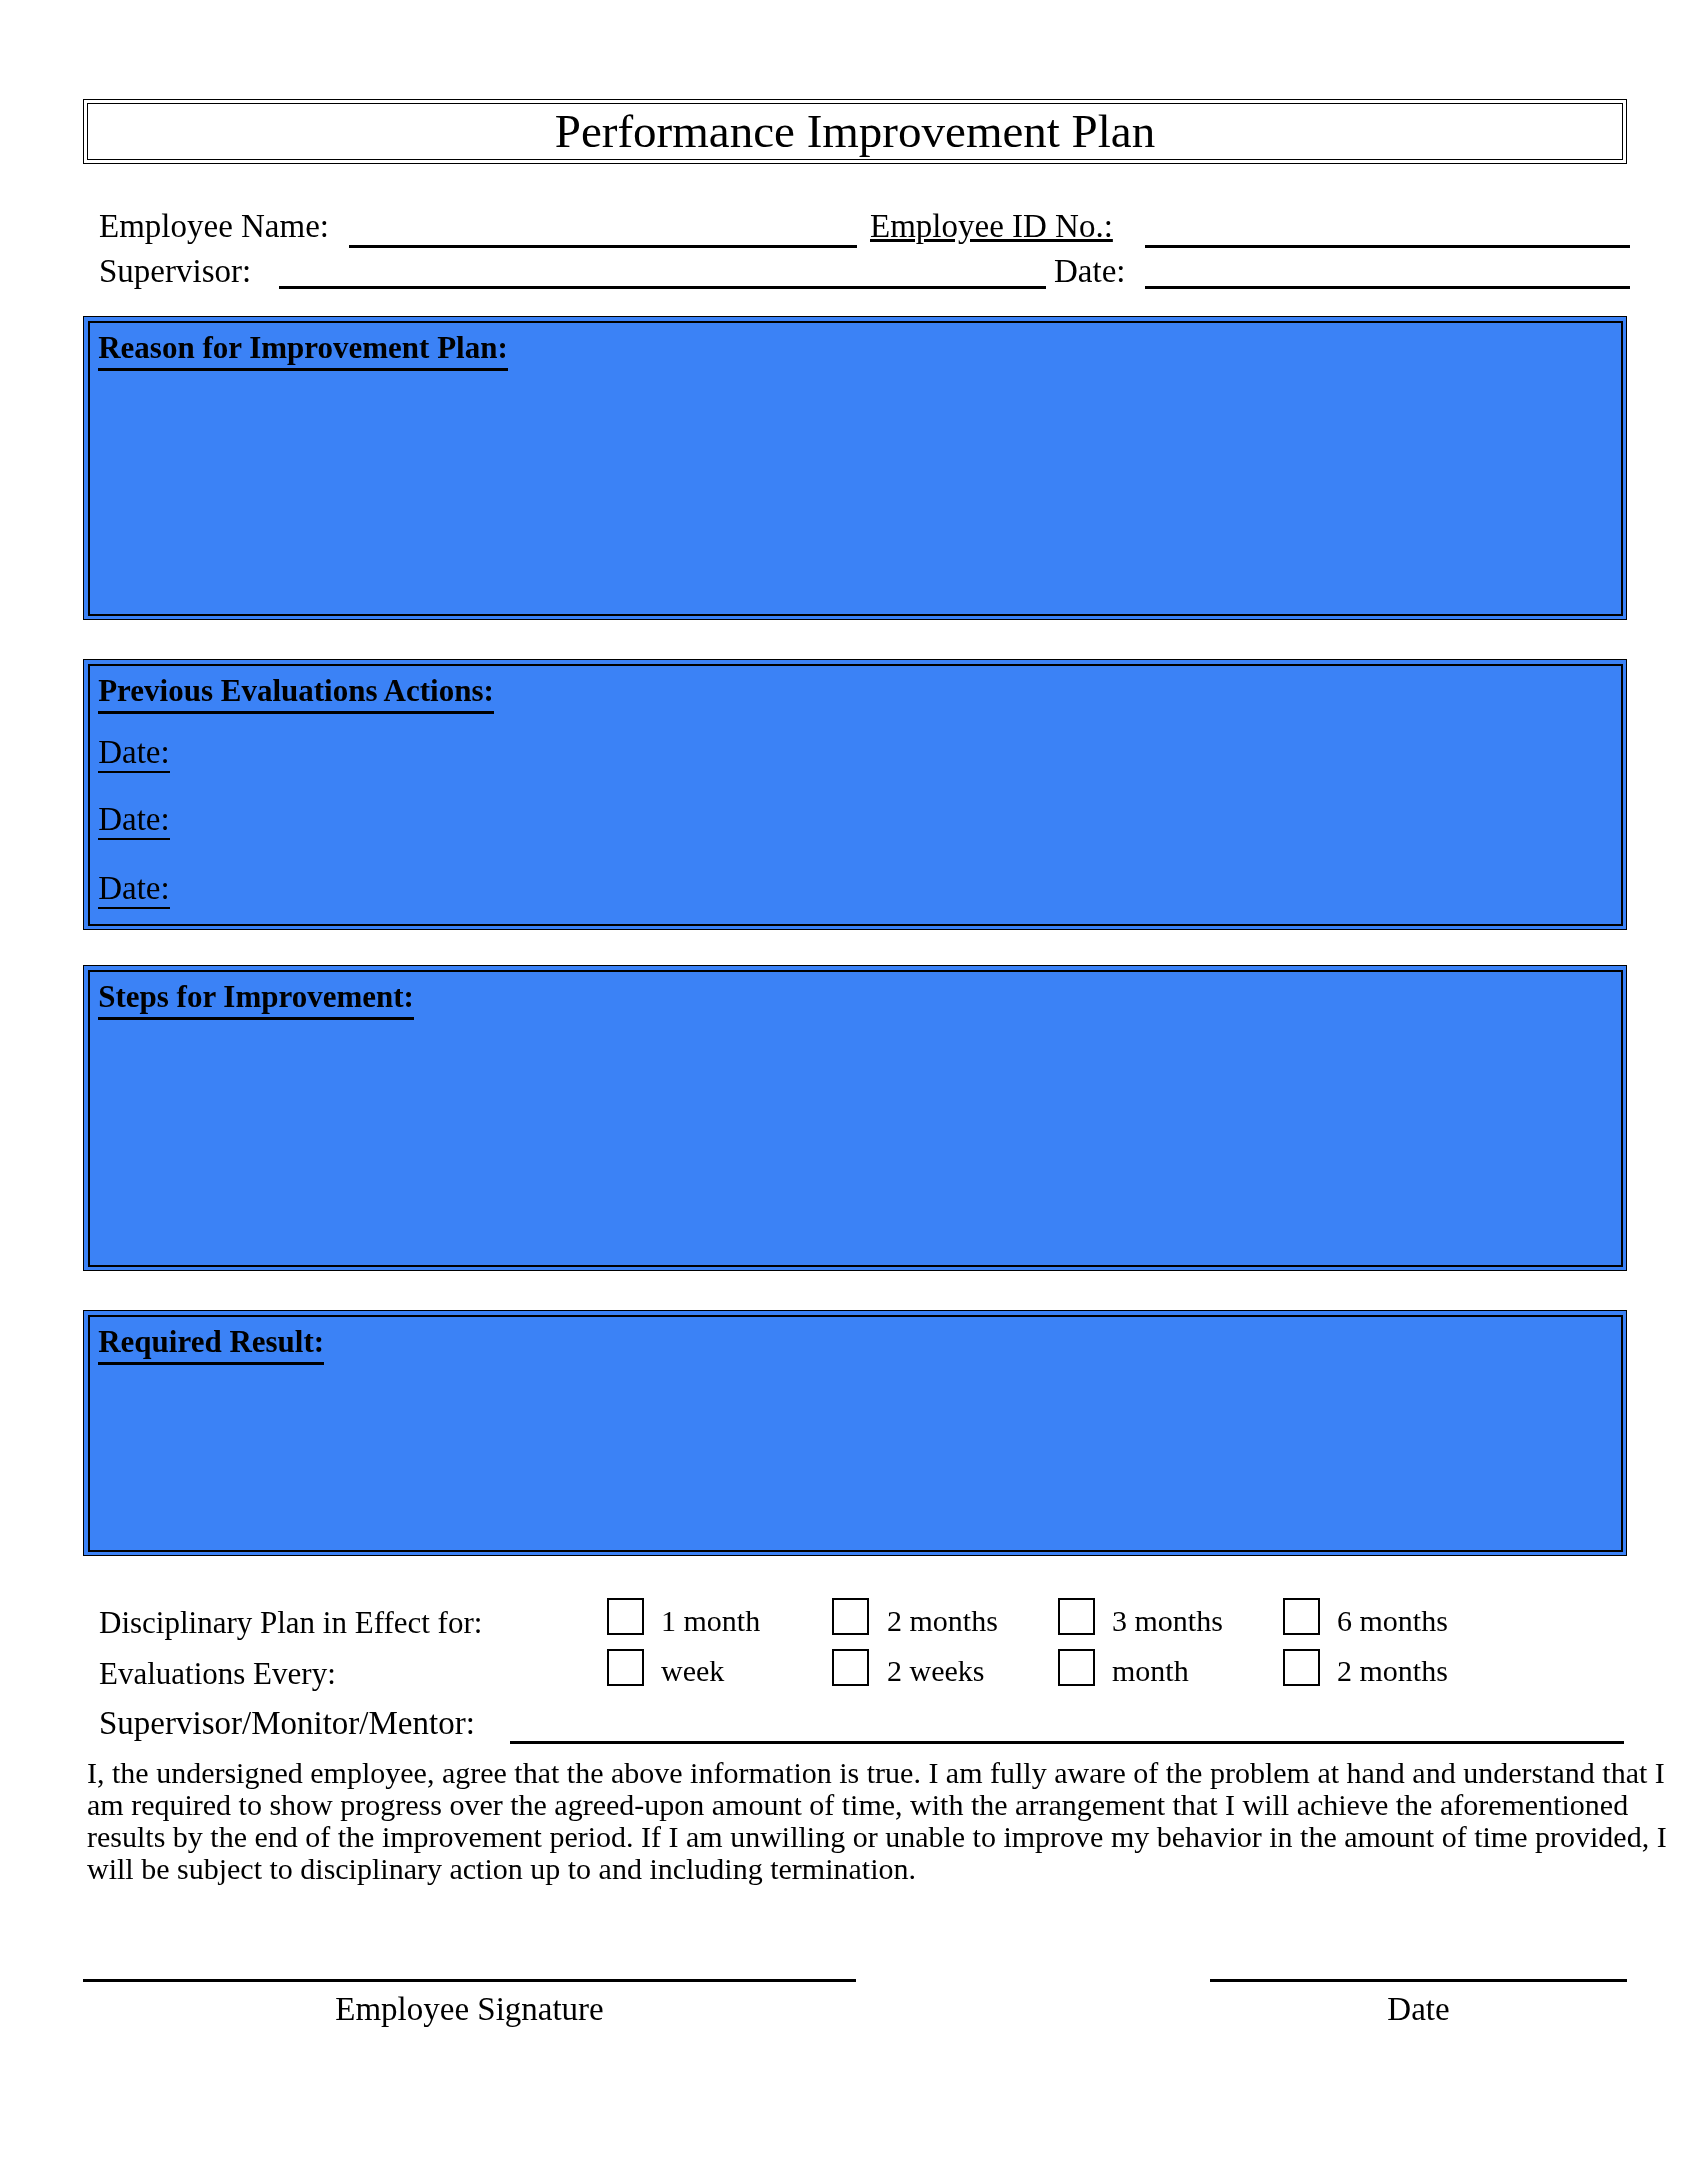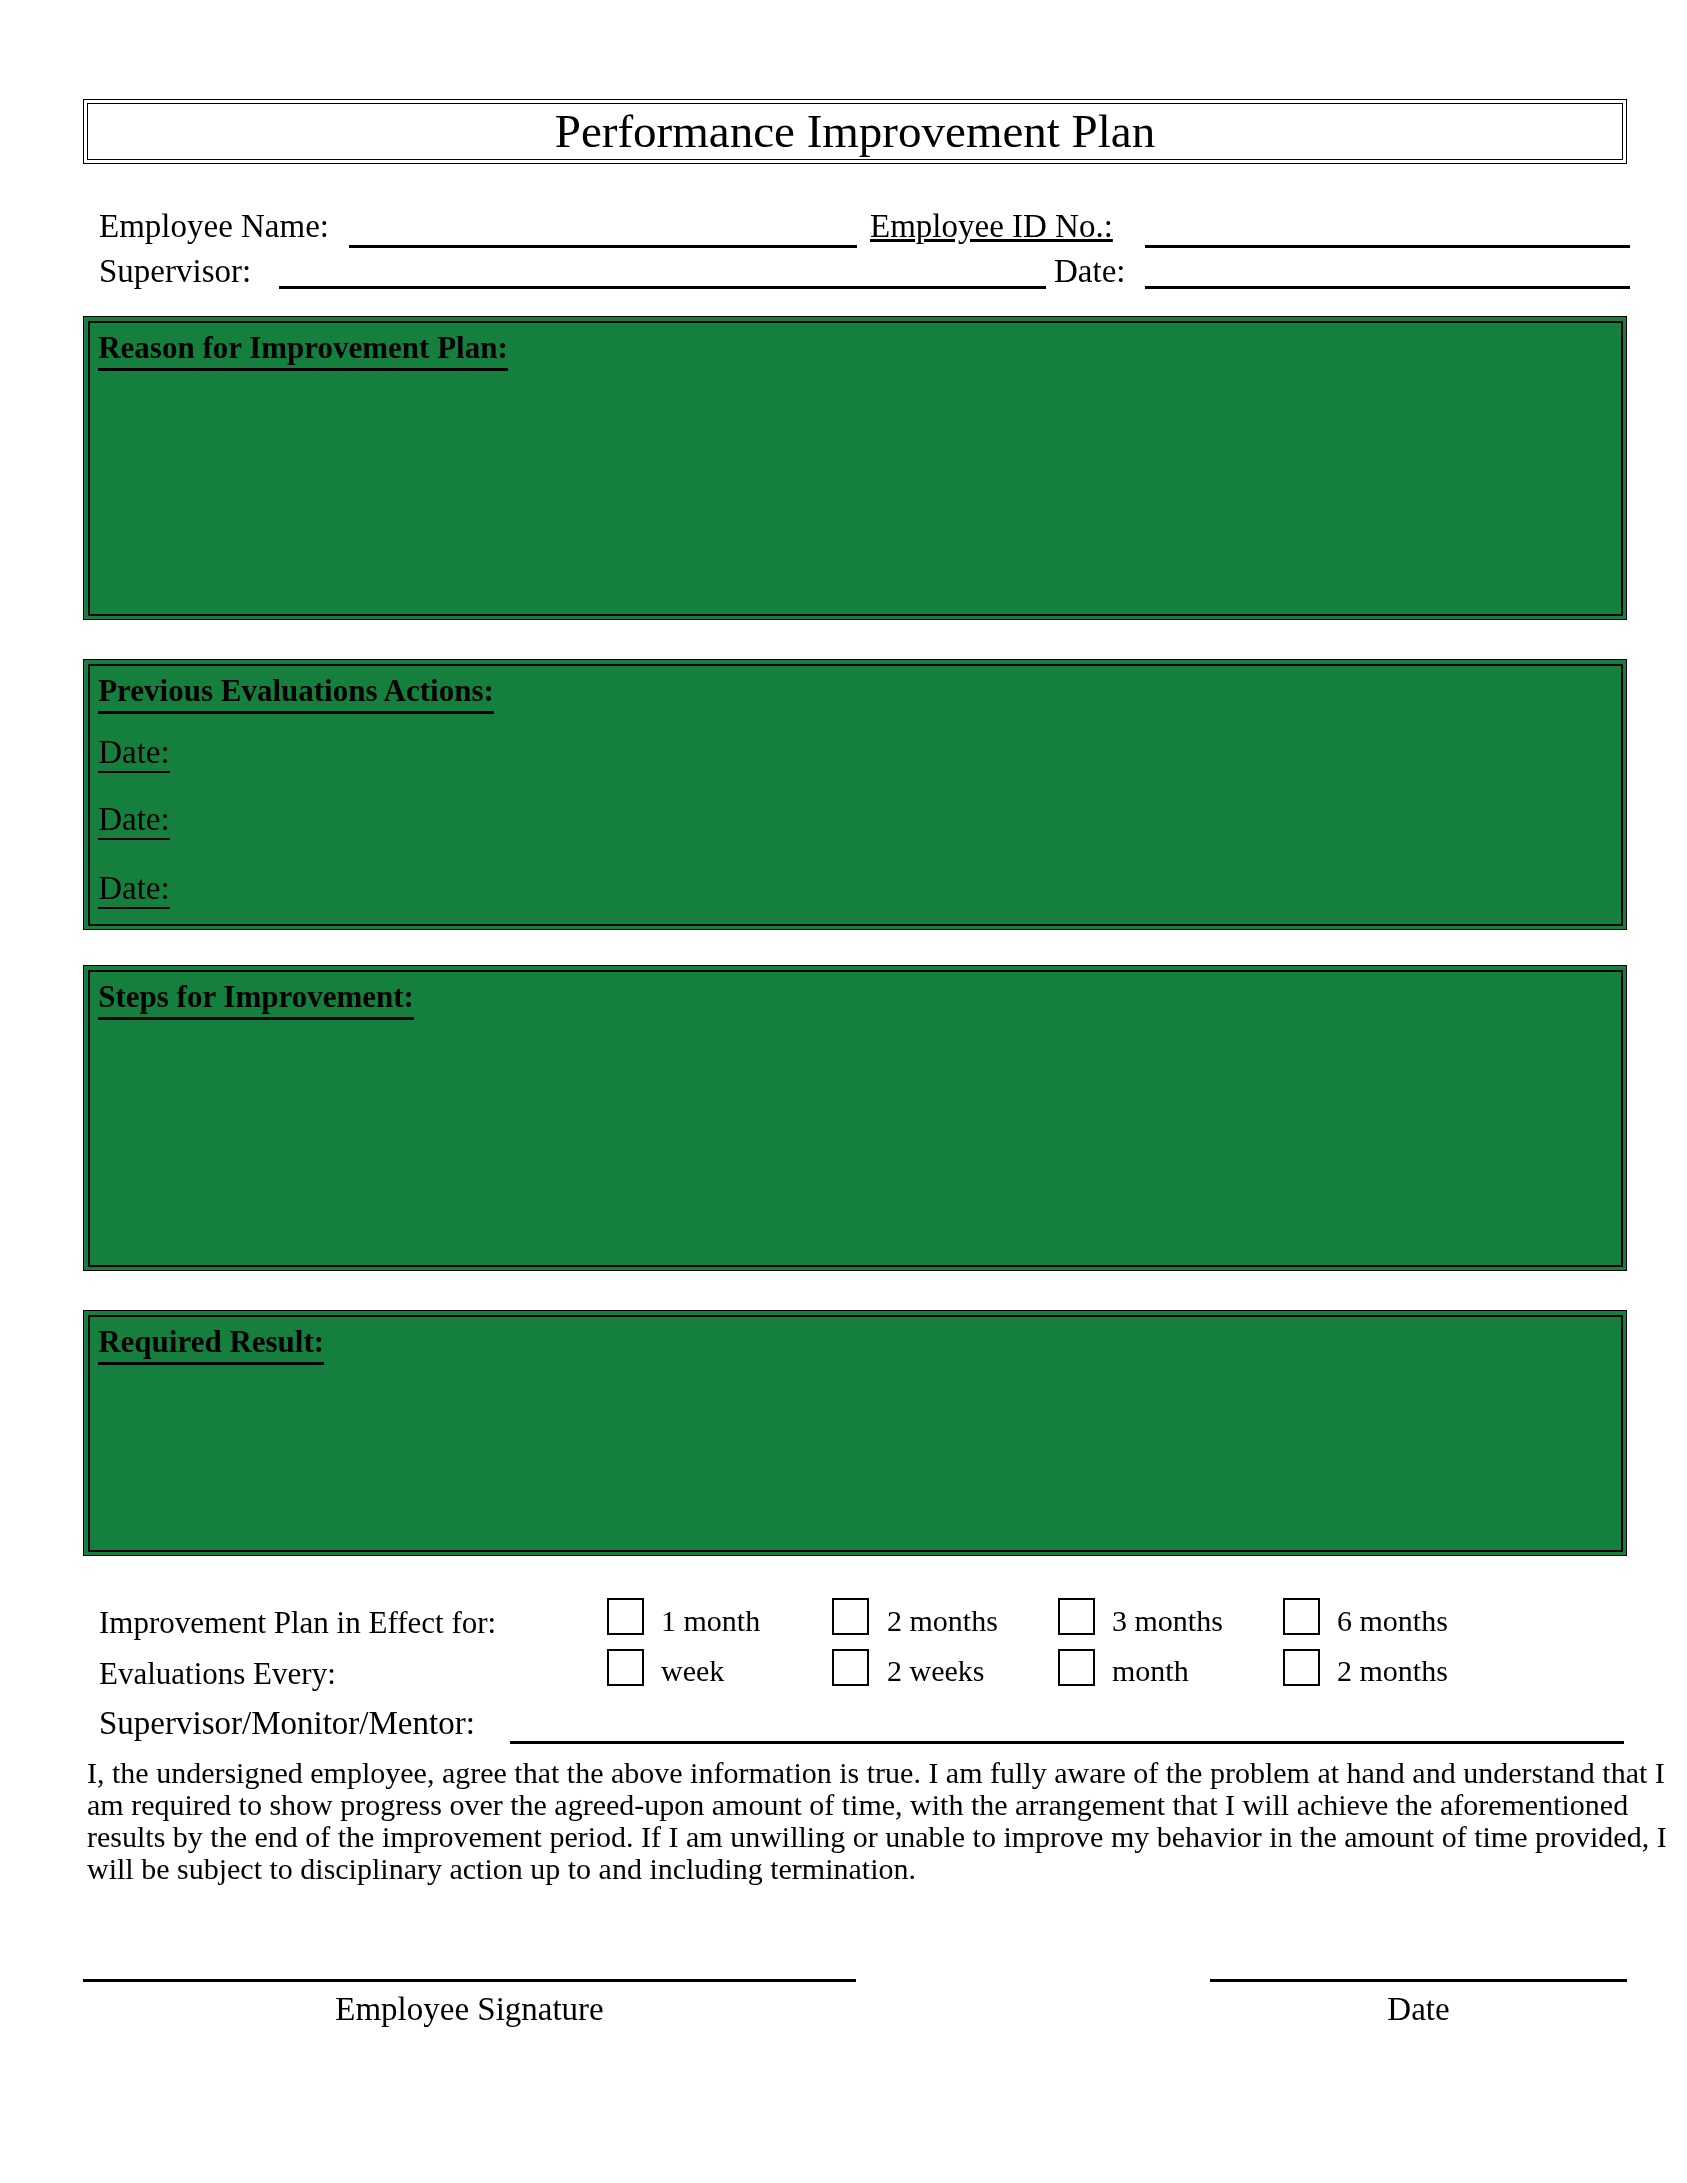--- a/index.html
+++ b/index.html
@@ -5,21 +5,21 @@
   html,body{margin:0;padding:0;background:#fff;}
   .page{
     position:relative;
     width:1687px;height:2184px;
     background:#ffffff;
     font-family:"Liberation Serif","DejaVu Serif",serif;
     color:#000;
     overflow:hidden;
   }
   
-  .dbox{position:absolute;left:83px;width:1544px;border:1.7px solid #000;padding:3.5px;box-sizing:border-box;background:#15803d;}
+  .dbox{position:absolute;left:83px;width:1544px;border:1.7px solid #000;padding:3.5px;box-sizing:border-box;background:#3b82f6;}
   .dbox-inner{position:relative;border:2.6px solid #000;width:100%;height:100%;box-sizing:border-box;}
   .titlebox{position:absolute;left:83px;top:99px;width:1544px;height:65px;border:1.7px solid #000;padding:3px;box-sizing:border-box;}
   .titlebox-inner{border:1.7px solid #000;width:100%;height:100%;box-sizing:border-box;display:flex;align-items:center;justify-content:center;}
   .title-text{font-size:47px;line-height:1;white-space:nowrap;}
   
   .flabel{position:absolute;font-size:33px;line-height:1.15;white-space:nowrap;}
   .fline{position:absolute;height:2.6px;background:#000;}
   
   .sec-heading{
     display:inline-block;
@@ -89,21 +89,21 @@
     </div>
   </div>
 
   <div class="dbox" style="top:1310px;height:246px;">
     <div class="dbox-inner">
       <span class="sec-heading">Required Result:</span>
       <div class="fill-area" style="top:61px;"></div>
     </div>
   </div>
 
-  <span class="cb-row-label" style="top:1605px;">Improvement Plan in Effect for:</span>
+  <span class="cb-row-label" style="top:1605px;">Disciplinary Plan in Effect for:</span>
   <div class="cb" style="left:607px;top:1598px;"></div>
   <span class="cb-label" style="left:661px;top:1604px;text-align:right;">1 month</span>
   <div class="cb" style="left:832px;top:1598px;"></div>
   <span class="cb-label" style="left:887px;top:1604px;">2 months</span>
   <div class="cb" style="left:1058px;top:1598px;"></div>
   <span class="cb-label" style="left:1112px;top:1604px;">3 months</span>
   <div class="cb" style="left:1283px;top:1598px;"></div>
   <span class="cb-label" style="left:1337px;top:1604px;">6 months</span>
 
   <span class="cb-row-label" style="top:1656px;">Evaluations Every:</span>

